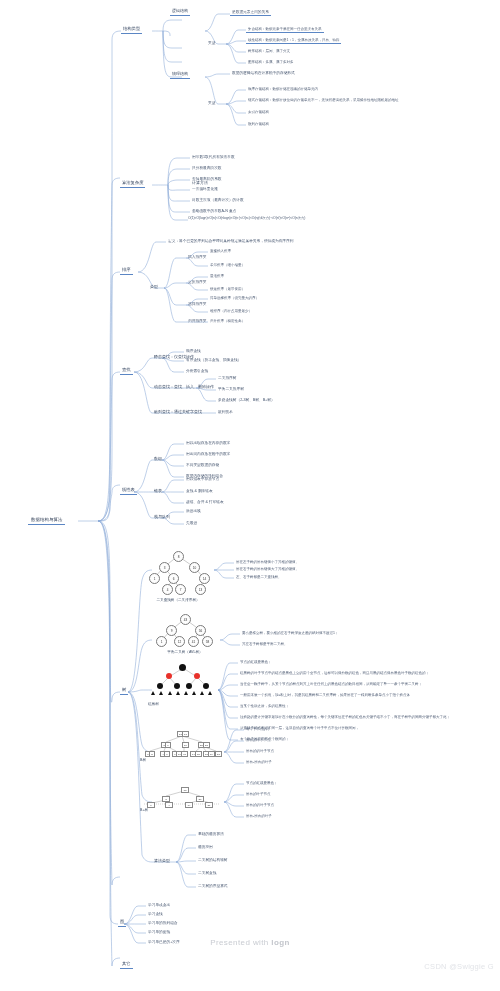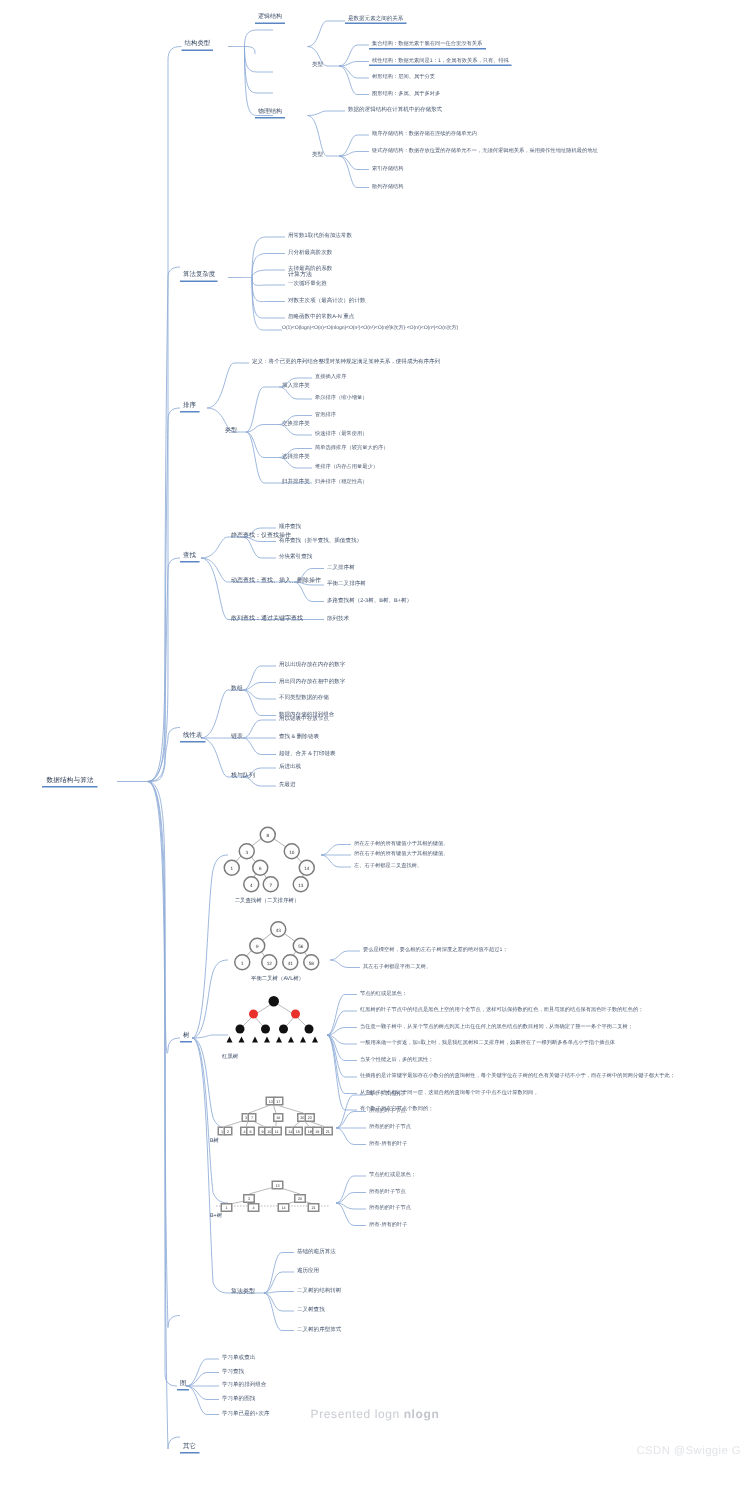--- a/index.html
+++ b/index.html
@@ -448,16 +448,16 @@
 
   <div class="node lvl1 ul" style="left:118px;top:918px;">图</div>
   <div class="node lvl3" style="left:146px;top:902px;">学习单或查出</div>
   <div class="node lvl3" style="left:146px;top:911px;">学习查找</div>
   <div class="node lvl3" style="left:146px;top:920px;">学习单的排列组合</div>
   <div class="node lvl3" style="left:146px;top:929px;">学习单的图找</div>
   <div class="node lvl3" style="left:146px;top:939px;">学习单已是的+次序</div>
 
   <div class="node lvl1 ul" style="left:120px;top:960px;">其它</div>
 
-  <div id="xmind-credit"><span>Presented logn </span><b>nlogn</b></div>
+  <div id="xmind-credit"><span>Presented with </span><b>logn</b></div>
   <div id="csdn-watermark">CSDN @Swiggie G</div>
 
 </div>
 
 </body></html>

